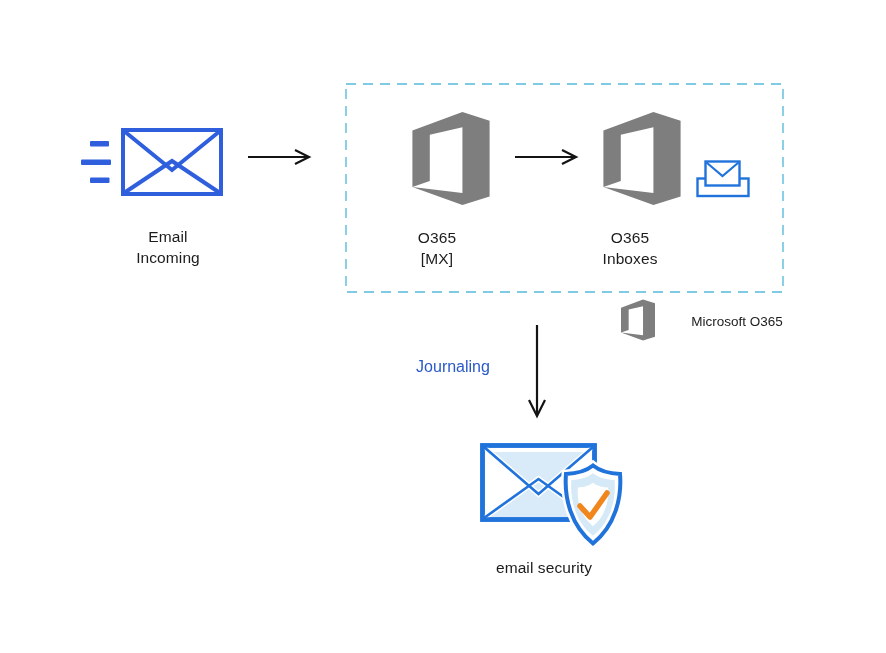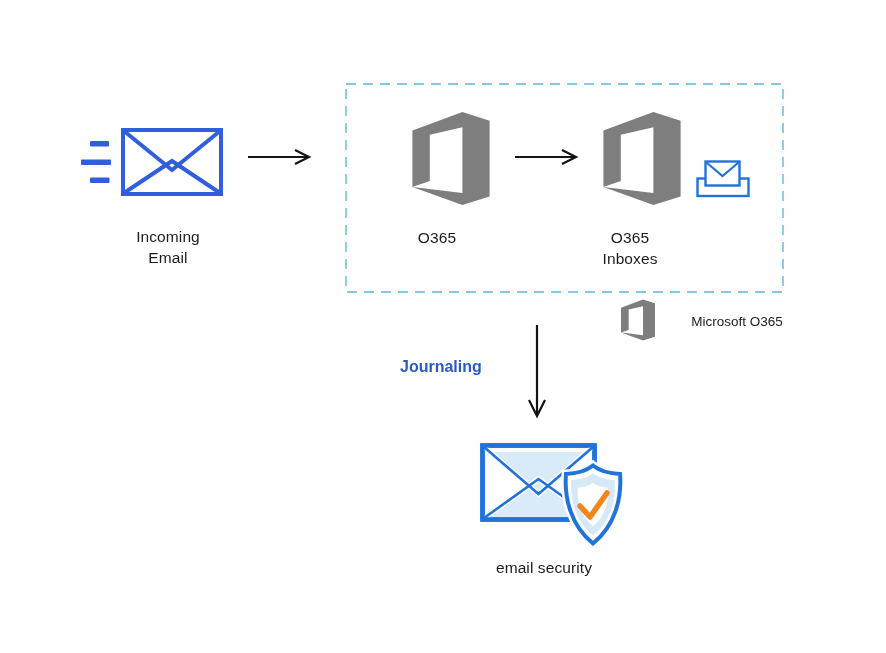--- a/index.html
+++ b/index.html
@@ -19,22 +19,22 @@
   #canvas{
     position:relative;width:886px;height:653px;background:var(--canvas_bg);
     font-family:"Liberation Sans","DejaVu Sans",sans-serif;overflow:hidden;
   }
   .abs{position:absolute;}
   .label{
     color:var(--text_black);font-size:15.5px;line-height:21px;text-align:center;
     letter-spacing:0.1px;
   }
   .label-journaling{
-    color:var(--journaling_blue);font-size:16px;font-weight:700;line-height:21px;
-    text-align:left;
+    color:var(--journaling_blue);font-size:16px;font-weight:400;line-height:21px;
+    text-align:center;
   }
   .label-legend{
     color:var(--text_black);font-size:13.5px;line-height:16px;text-align:center;
   }
   svg{display:block;}
   .st-royal{stroke:var(--royal_blue);}
   .fl-royal{fill:var(--royal_blue);}
   .st-area{stroke:var(--area1_blue);}
   .fl-light{fill:var(--light_blue);}
   .fl-band{fill:var(--shield_band);}
@@ -51,39 +51,40 @@
   <svg class="abs" style="left:78px;top:124px" width="148" height="76" viewBox="0 0 148 76">
     <rect class="fl-royal" x="12" y="17" width="19" height="5.5" rx="1"></rect>
     <rect class="fl-royal" x="3" y="35.5" width="30" height="5.5" rx="1"></rect>
     <rect class="fl-royal" x="12" y="53.5" width="19.5" height="5.5" rx="1"></rect>
     <rect class="st-royal" x="45" y="6" width="98" height="64" fill="#fff" stroke-width="4"></rect>
     <path class="st-royal" d="M46,7 L94,46 L142,7" fill="none" stroke-width="4"></path>
     <path class="st-royal" d="M46,69 L94,37 L142,69" fill="none" stroke-width="4"></path>
   </svg>
 
   <div class="abs label" style="left:88px;top:226px;width:160px">
+    <div>Email</div>
     <div>Incoming</div>
-    <div>Email</div>
   </div>
 
   <svg class="abs" style="left:248px;top:149px" width="64" height="16" viewBox="0 0 64 16">
     <line class="st-arrow" x1="0" y1="8" x2="59" y2="8" stroke-width="2.2"></line>
     <path class="st-arrow" d="M47,1 L61,8 L47,15" fill="none" stroke-width="2.2"></path>
   </svg>
 
   <svg class="abs" style="left:345px;top:83px" width="439" height="210" viewBox="0 0 439 210">
     <rect class="st-dash" x="1" y="1" width="437" height="208" fill="none" stroke-width="1.8" stroke-dasharray="10 7"></rect>
   </svg>
 
   <svg class="abs" style="left:412px;top:112px" width="78" height="93" viewBox="0 0 2075 2500">
     <path class="fl-gray" fill-rule="evenodd" d="M0 2016.6 V497.1 L1344.4 0 L2075 233.7 V2270.8 L1344.4 2499.8 L0 2016.6 L1344.4 2178.4 V409 L467.6 613.6 V1855.9 Z"></path>
   </svg>
 
   <div class="abs label" style="left:377px;top:227px;width:120px">
     <div>O365</div>
+    <div>[MX]</div>
   </div>
 
   <svg class="abs" style="left:515px;top:149px" width="64" height="16" viewBox="0 0 64 16">
     <line class="st-arrow" x1="0" y1="8" x2="59" y2="8" stroke-width="2.2"></line>
     <path class="st-arrow" d="M47,1 L61,8 L47,15" fill="none" stroke-width="2.2"></path>
   </svg>
 
   <svg class="abs" style="left:603px;top:112px" width="78" height="93" viewBox="0 0 2075 2500">
     <path class="fl-gray" fill-rule="evenodd" d="M0 2016.6 V497.1 L1344.4 0 L2075 233.7 V2270.8 L1344.4 2499.8 L0 2016.6 L1344.4 2178.4 V409 L467.6 613.6 V1855.9 Z"></path>
   </svg>

